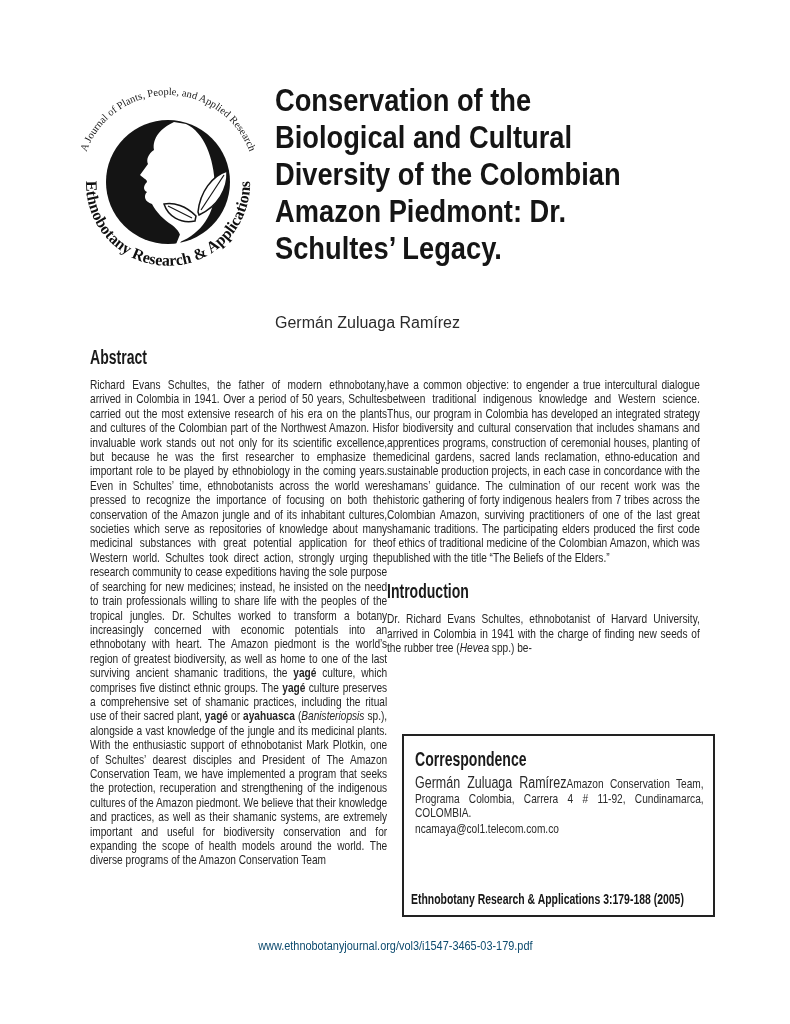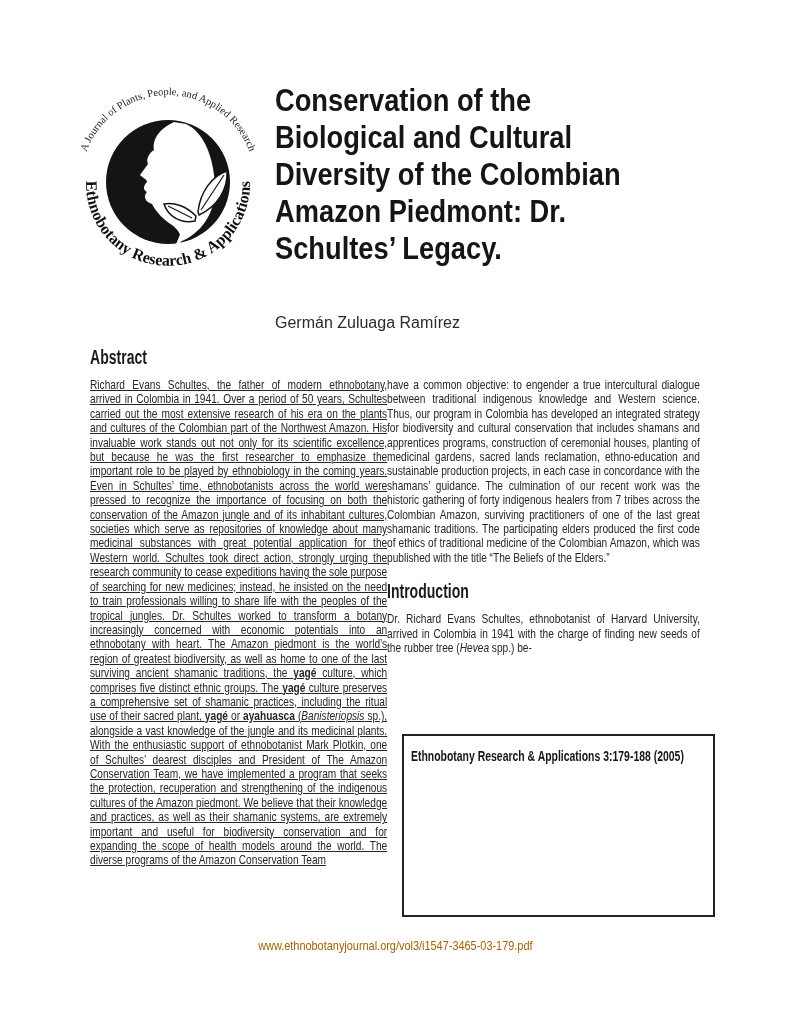--- a/index.html
+++ b/index.html
@@ -19,21 +19,21 @@
   .title{
     position:absolute;left:275px;top:82px;width:520px;margin:0;
     font-size:31px;font-weight:bold;line-height:37px;color:#151515;
   }
   .author{position:absolute;left:275px;top:314px;font-size:16px;color:#2b2b2b;}
 
   .heading{font-size:19.5px;font-weight:bold;color:#1a1a1a;margin:0;white-space:nowrap;}
   .abs-h{position:absolute;left:90px;top:346px;}
 
   .col{position:absolute;top:378px;}
-  .col-left{left:90px;width:297px;text-decoration:underline;}
+  .col-left{left:90px;width:297px;}
   .col-right{left:387px;width:313px;}
   .body{
     margin:0;font-size:13px;line-height:14.4px;text-align:justify;color:#262626;
   }
   .w-left{width:381px;}
   .w-right{width:401px;}
   .intro-h{margin:15px 0 9px 0;}
 
   .corr-box{
     position:absolute;left:402px;top:734px;width:313px;height:183px;
@@ -43,21 +43,21 @@
   }
   .corr-h{margin:0 0 5px 0;}
   .corr-para{width:370px;font-size:13px;line-height:14.5px;text-align:justify;margin:2px 0 0 0;color:#2a2a2a;}
   .corr-name{font-size:16px;}
   .corr-email{width:370px;font-size:13px;line-height:14.5px;margin-top:1px;color:#2a2a2a;}
   .corr-cite{
     font-size:14.5px;font-weight:bold;white-space:nowrap;color:#161616;
     width:420px;margin-left:-4px;
   }
 
-  .footer{position:absolute;left:0;top:938px;width:790px;text-align:center;font-size:13px;color:#a16207;}
+  .footer{position:absolute;left:0;top:938px;width:790px;text-align:center;font-size:13px;color:#0c4a6e;}
   .footer-url{display:inline-block;transform:scaleX(.84);}
 </style>
 </head>
 <body>
 
 <div class="page">
 
   <svg class="logo" viewBox="0 0 204 192" aria-hidden="true">
     <defs>
       <path id="arcTop" d="M 23 106 A 87 87 0 0 1 197 106"></path>
@@ -97,20 +97,25 @@
     <p class="body w-left sqx78"><span>Richard Evans Schultes, the father of modern ethnobotany, arrived in Colombia in 1941. Over a period of 50 years, Schultes carried out the most extensive research of his era on the plants and cultures of the Colombian part of the Northwest Amazon. His invaluable work stands out not only for its scientific excellence, but because he was the first researcher to emphasize the important role to be played by ethnobiology in the coming years. Even in Schultes’ time, ethnobotanists across the world were pressed to recognize the importance of focusing on both the conservation of the Amazon jungle and of its inhabitant cultures, societies which serve as repositories of knowledge about many medicinal substances with great potential application for the Western world. Schultes took direct action, strongly urging the research community to cease expeditions having the sole purpose of searching for new medicines; instead, he insisted on the need to train professionals willing to share life with the peoples of the tropical jungles. Dr. Schultes worked to transform a botany increasingly concerned with economic potentials into an ethnobotany with heart. The Amazon piedmont is the world’s region of greatest biodiversity, as well as home to one of the last surviving ancient shamanic traditions, the </span><span style="font-weight: 700;">yagé</span><span> culture, which comprises five distinct ethnic groups. The </span><span style="font-weight: 700;">yagé</span><span> culture preserves a comprehensive set of shamanic practices, including the ritual use of their sacred plant, </span><span style="font-weight: 700;">yagé</span><span> or </span><span style="font-weight: 700;">ayahuasca</span><span> (</span><span style="font-style: italic;">Banisteriopsis</span><span> sp.), alongside a vast knowledge of the jungle and its medicinal plants. With the enthusiastic support of ethnobotanist Mark Plotkin, one of Schultes’ dearest disciples and President of The Amazon Conservation Team, we have implemented a program that seeks the protection, recuperation and strengthening of the indigenous cultures of the Amazon piedmont. We believe that their knowledge and practices, as well as their shamanic systems, are extremely important and useful for biodiversity conservation and for expanding the scope of health models around the world. The diverse programs of the Amazon Conservation Team</span></p>
   </div>
 
   <div class="col col-right">
     <p class="body w-right sqx78"><span>have a common objective: to engender a true intercultural dialogue between traditional indigenous knowledge and Western science. Thus, our program in Colombia has developed an integrated strategy for biodiversity and cultural conservation that includes shamans and apprentices programs, construction of ceremonial houses, planting of medicinal gardens, sacred lands reclamation, ethno-education and sustainable production projects, in each case in concordance with the shamans’ guidance. The culmination of our recent work was the historic gathering of forty indigenous healers from 7 tribes across the Colombian Amazon, surviving practitioners of one of the last great shamanic traditions. The participating elders produced the first code of ethics of traditional medicine of the Colombian Amazon, which was published with the title “The Beliefs of the Elders.”</span></p>
     <h2 class="heading intro-h sqx72">Introduction</h2>
     <p class="body w-right sqx78"><span>Dr. Richard Evans Schultes, ethnobotanist of Harvard University, arrived in Colombia in 1941 with the charge of finding new seeds of the rubber tree (</span><span style="font-style: italic;">Hevea</span><span> spp.) be-</span></p>
   </div>
 
   <div class="corr-box">
+    <div>
+      <h2 class="heading corr-h sqx72">Correspondence</h2>
+      <p class="corr-para sqx78"><span class="corr-name">Germán Zuluaga Ramírez</span><span>Amazon Conservation Team, Programa Colombia, Carrera 4 # 11-92, Cundinamarca, COLOMBIA.</span></p>
+      <div class="corr-email sqx78">ncamaya@col1.telecom.com.co</div>
+    </div>
     <div class="corr-cite sqx72">Ethnobotany Research &amp; Applications 3:179-188 (2005)</div>
   </div>
 
   <div class="footer">
     <span class="footer-url">www.ethnobotanyjournal.org/vol3/i1547-3465-03-179.pdf</span>
   </div>
 
 </div>
 
 </body></html>

